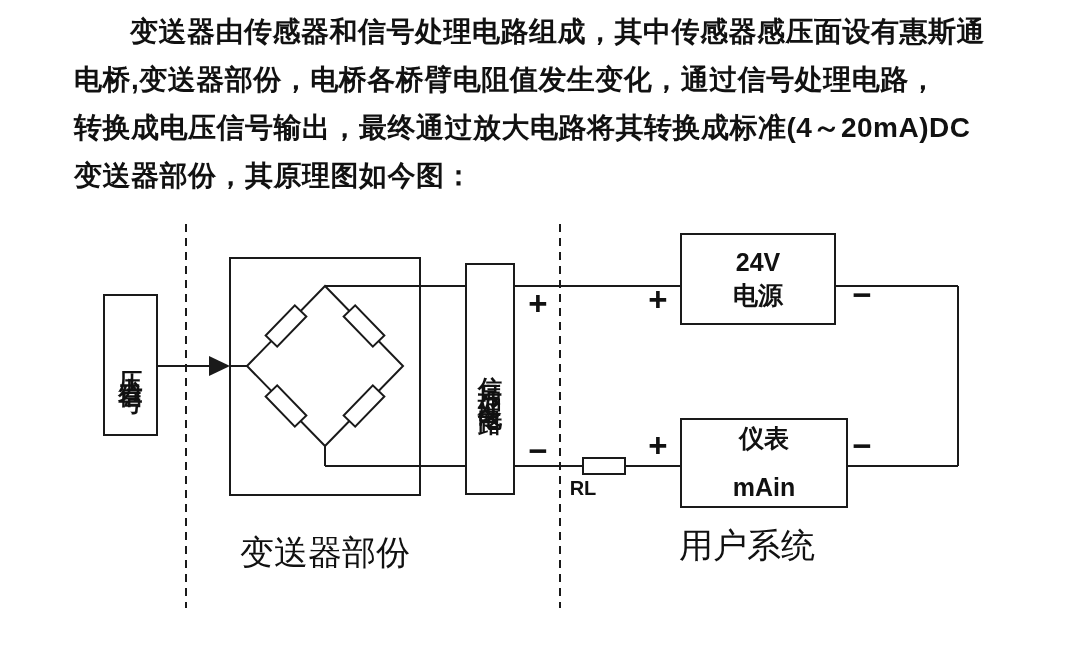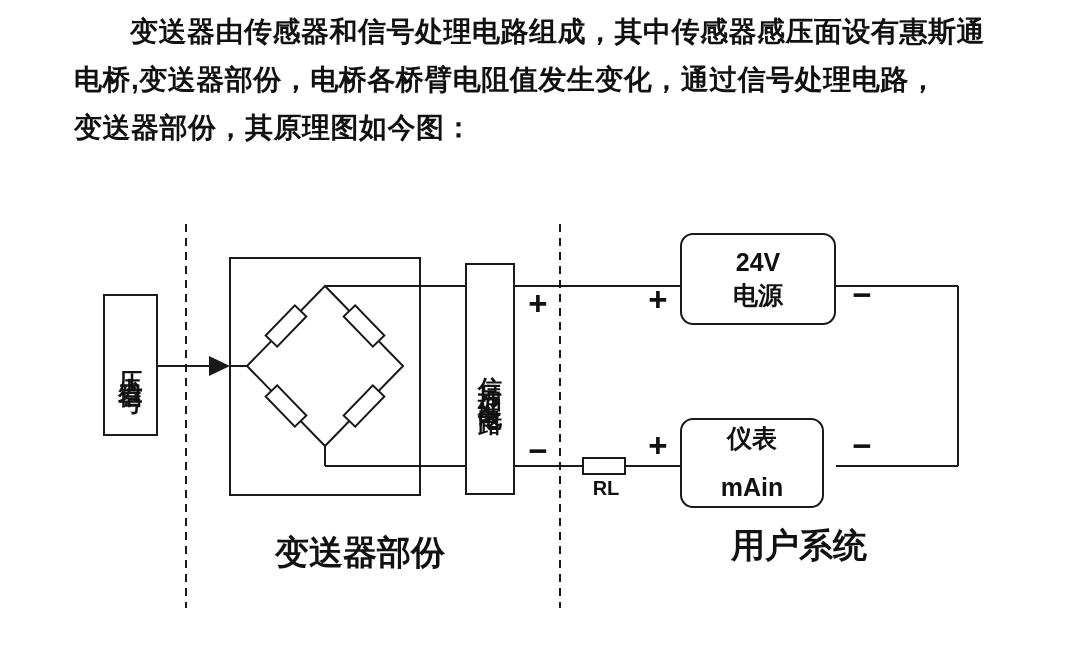--- a/index.html
+++ b/index.html
@@ -16,46 +16,47 @@
   .para-line.indent { padding-left:56px; }
   .diagram-svg { position:absolute; left:0; top:0; width:1080px; height:653px; }
   .box {
     position:absolute; border:2px solid #1a1a1a; background:#ffffff;
     display:flex; align-items:center; justify-content:center;
   }
   .vtext {
     writing-mode:vertical-rl; text-orientation:upright;
     font-size:24px; font-weight:bold; letter-spacing:7px; line-height:1;
   }
-  .box2line { flex-direction:column; font-size:25px; font-weight:bold; line-height:33px; text-align:center;border-radius:13px; }
+  .box2line { flex-direction:column; font-size:25px; font-weight:bold; line-height:33px; text-align:center; }
   .terminal {
     position:absolute; width:30px; height:34px; display:flex;
     align-items:center; justify-content:center;
     font-size:33px; font-weight:bold; color:#111111;
   }
-  .rl-label { position:absolute; left:584px; top:477px; width:44px; text-align:center; font-size:20px; font-weight:bold; }
+  .rl-label { position:absolute; left:561px; top:477px; width:44px; text-align:center; font-size:20px; font-weight:bold; }
   .section-label {
-    position:absolute; width:240px; text-align:center;
-    font-size:34px; font-weight:bold; font-family:"Liberation Serif", serif;
+    position:absolute; width:240px; 
+    font-size:34px; font-weight:normal; font-family:"Liberation Serif", serif;
   }
   .section-transmitter { left:240px; top:530px; }
   .section-user { left:679px; top:523px; }
   .pressure-box { left:103px; top:294px; width:55px; height:142px; }
   .signal-box   { left:465px; top:263px; width:50px; height:232px; }
   .power-box    { left:680px; top:233px; width:156px; height:92px; }
-  .meter-box    { left:680px; top:418px; width:144px; height:90px;gap:16px; }
+  .meter-box    { left:680px; top:418px; width:168px; height:90px;gap:16px; }
 </style>
 </head>
 <body>
 
 <div class="page">
 
   <div class="paragraph">
     <div class="para-line indent">变送器由传感器和信号处理电路组成，其中传感器感压面设有惠斯通</div>
     <div class="para-line">电桥,变送器部份，电桥各桥臂电阻值发生变化，通过信号处理电路，</div>
+    <div class="para-line">转换成电压信号输出，最终通过放大电路将其转换成标准(4～20mA)DC</div>
     <div class="para-line">变送器部份，其原理图如今图：</div>
   </div>
 
   <svg class="diagram-svg" viewBox="0 0 1080 653" xmlns="http://www.w3.org/2000/svg">
 
     <line x1="186" y1="224" x2="186" y2="608" stroke="#1a1a1a" stroke-width="2" stroke-dasharray="8 6"></line>
     <line x1="560" y1="224" x2="560" y2="608" stroke="#1a1a1a" stroke-width="2" stroke-dasharray="8 6"></line>
 
     <line x1="158" y1="366" x2="212" y2="366" stroke="#1a1a1a" stroke-width="2"></line>
     <polygon points="230,366 209,356 209,376" fill="#1a1a1a"></polygon>

